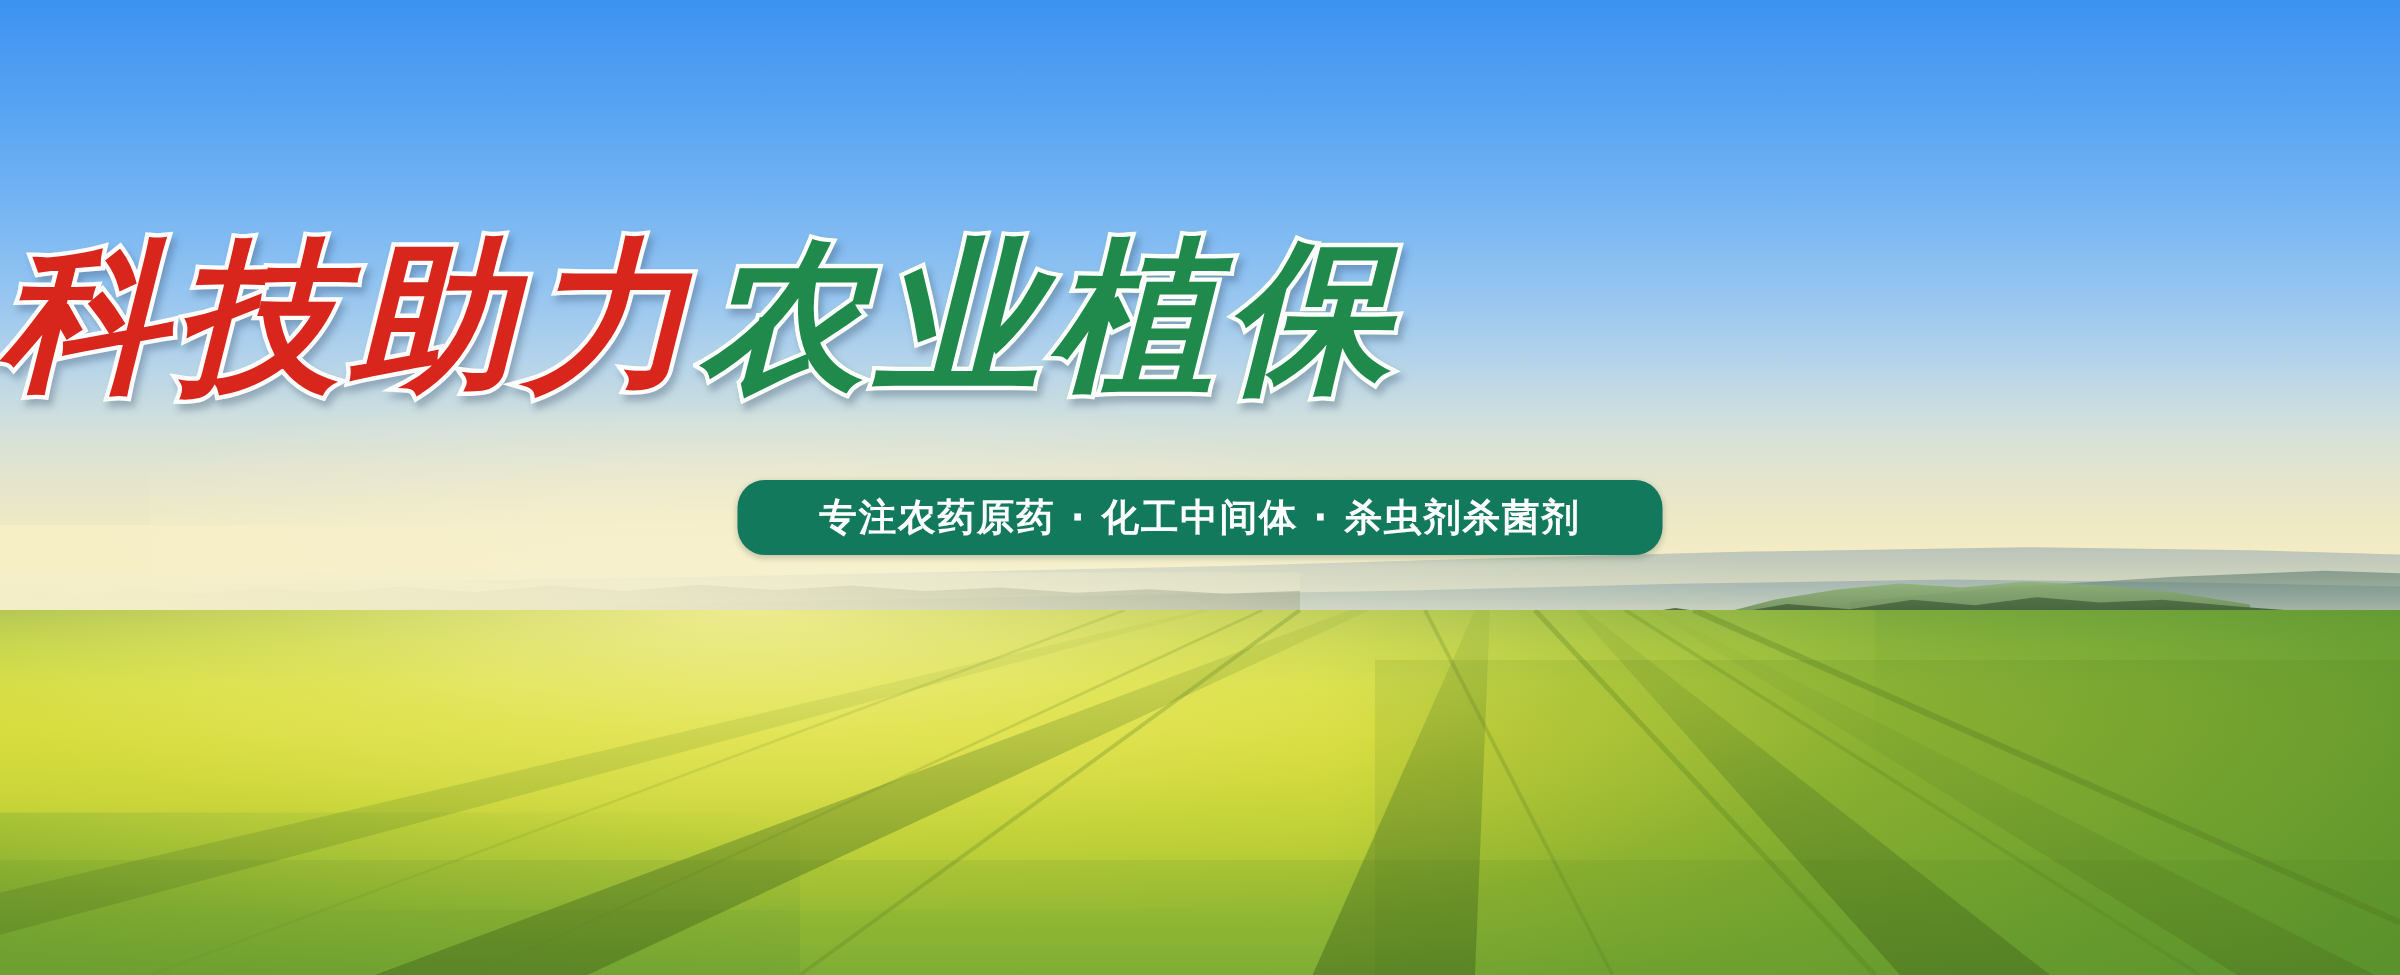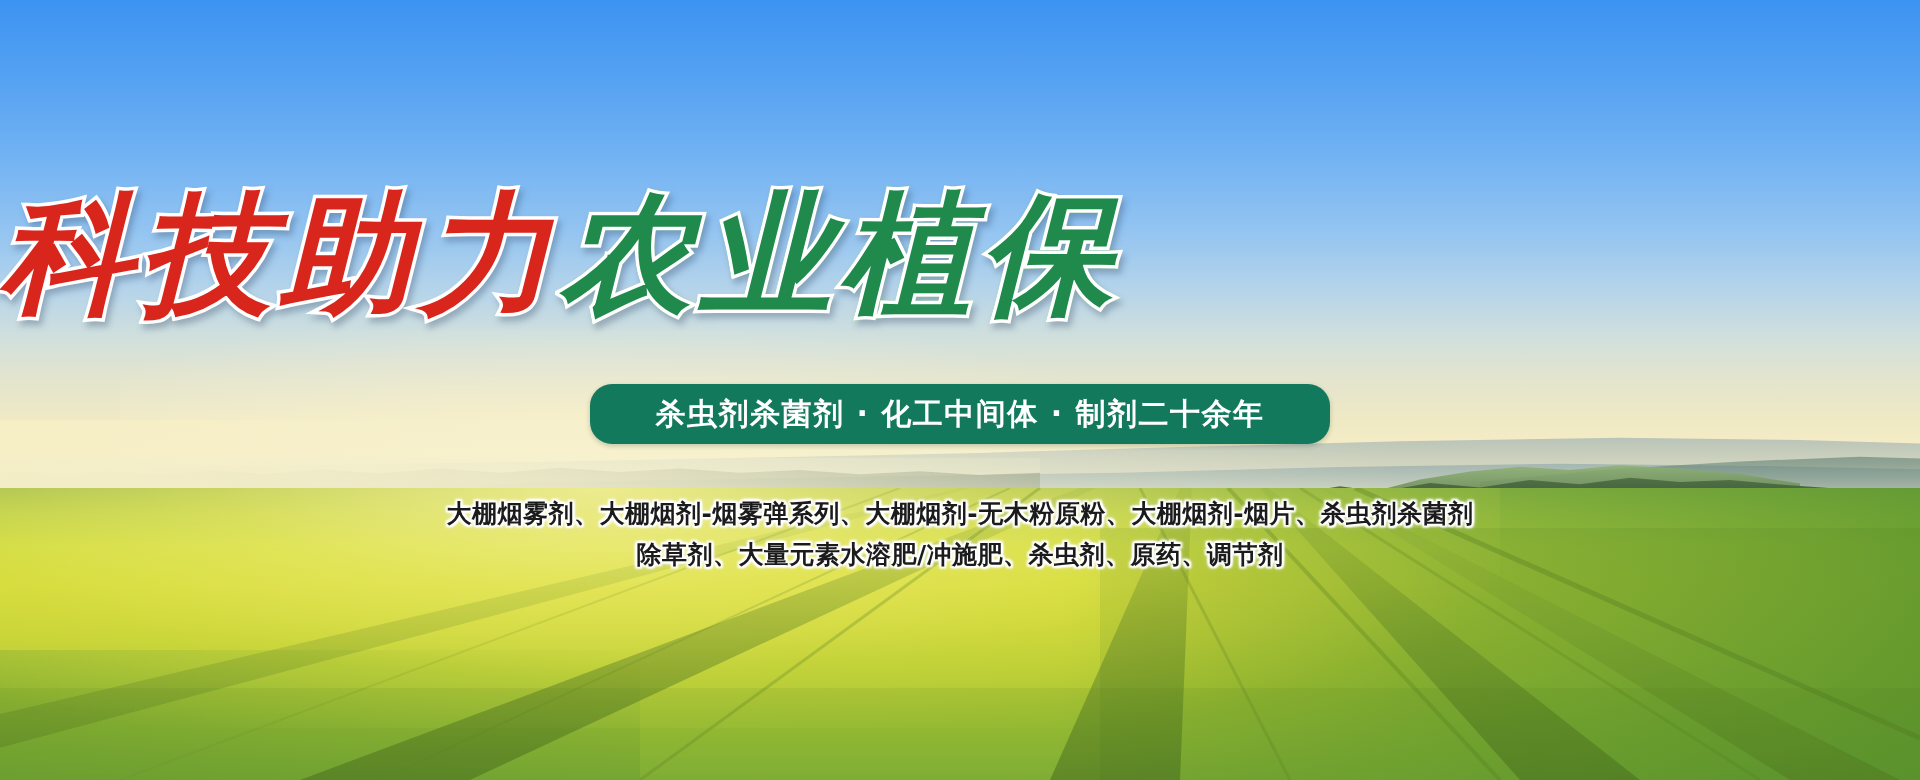--- a/index.html
+++ b/index.html
@@ -253,21 +253,17 @@
       <rect x="0" y="200" width="1920" height="92" fill="#4e7420" opacity="0.10"></rect>
       <rect x="1100" y="40" width="820" height="252" fill="#3f6a1c" opacity="0.10"></rect>
     </svg>
   </div>
 
   <div class="headline">
     <span class="h-red">科技助力</span><span class="h-green">农业植保</span>
   </div>
 
   <div class="pill">
-    <span class="pill-text">杀虫剂杀菌剂 · 化工中间体 · 制剂二十余年</span>
+    <span class="pill-text">专注农药原药 · 化工中间体 · 杀虫剂杀菌剂</span>
   </div>
 
-  <div class="products">
-    <div class="prod-line">大棚烟雾剂、大棚烟剂-烟雾弹系列、大棚烟剂-无木粉原粉、大棚烟剂-烟片、杀虫剂杀菌剂</div>
-    <div class="prod-line">除草剂、大量元素水溶肥/冲施肥、杀虫剂、原药、调节剂</div>
-  </div>
 
 </div>
 
 </body></html>

